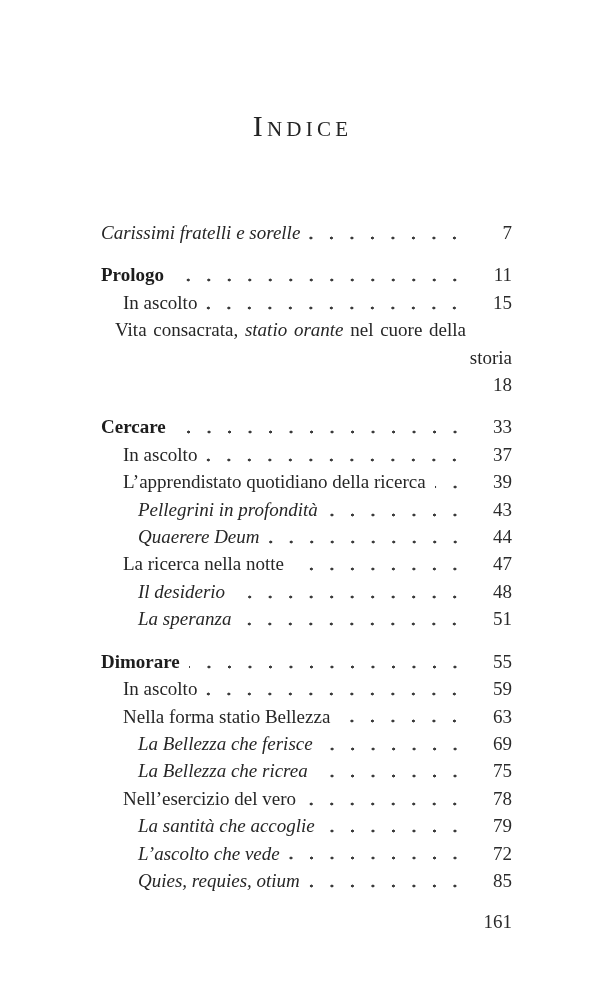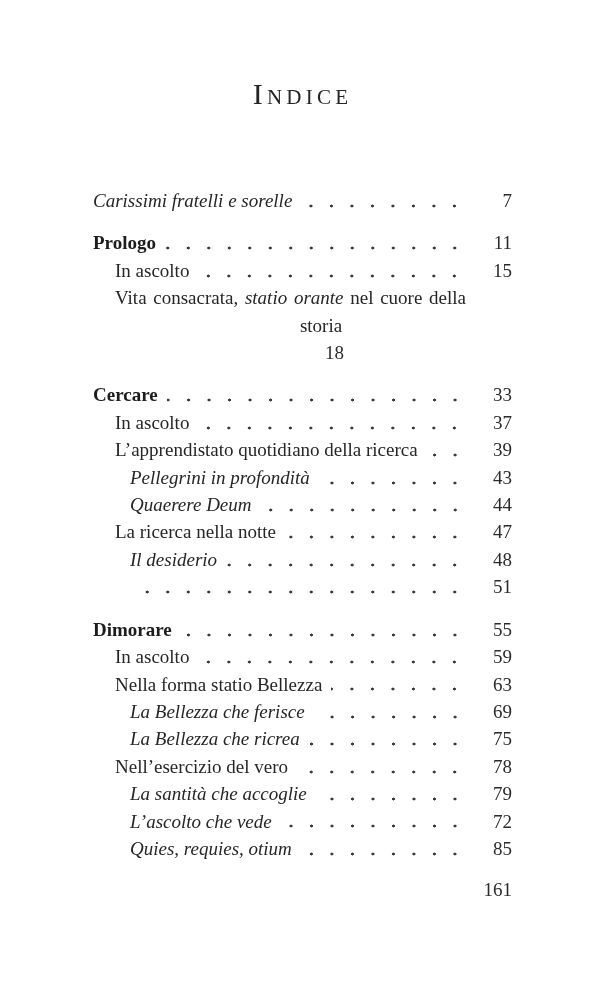--- a/index.html
+++ b/index.html
@@ -9,38 +9,38 @@
     height: 1000px;
     margin: 0 auto;
     background: #ffffff;
     font-family: "Liberation Serif", "DejaVu Serif", serif;
     color: #262626;
     overflow: hidden;
   }
   .content { padding: 0 94px 0 93px; }
 
   .title {
-    margin-top: 77px;
+    margin-top: 109px;
     text-align: center;
     font-variant: small-caps;
     font-size: 30px;
     line-height: 34px;
     letter-spacing: 0.14em;
     color: #242424;
   }
 
   .entries { margin-top: 76px; font-size: 19px; }
 
   .entry { line-height: 27.4px; }
   .entry.space-before { margin-top: 15px; }
   .entry.level0 { padding-left: 0; }
   .entry.level1 { padding-left: 22px; }
   .entry.level2 { padding-left: 37px; }
 
-  .entry-row { display: flex; align-items: center; }
+  .entry-row { display: flex; align-items: flex-end; margin-left: 8px; }
   .entry-row.wrap-line2 { padding-left: 15px; flex-direction: column; }
 
   .label { white-space: nowrap; }
   .label.bold { font-weight: bold; color: #1d1d1d; font-family: Liberation Serif, serif; }
   .label.italic { font-style: italic; }
 
   .justify-line {
     text-align: justify;
     text-align-last: justify;
     margin-right: 46px;
@@ -151,20 +151,21 @@
   </div>
         <div class="entry level2">
     <div class="entry-row">
       <span class="label italic">Il desiderio</span>
       <span class="leader"></span>
       <span class="pagenum">48</span>
     </div>
   </div>
         <div class="entry level2">
     <div class="entry-row">
+      <span class="label italic">La speranza</span>
       <span class="leader"></span>
       <span class="pagenum">51</span>
     </div>
   </div>
         <div class="entry level0 space-before">
     <div class="entry-row">
       <span class="label bold">Dimorare</span>
       <span class="leader"></span>
       <span class="pagenum">55</span>
     </div>

